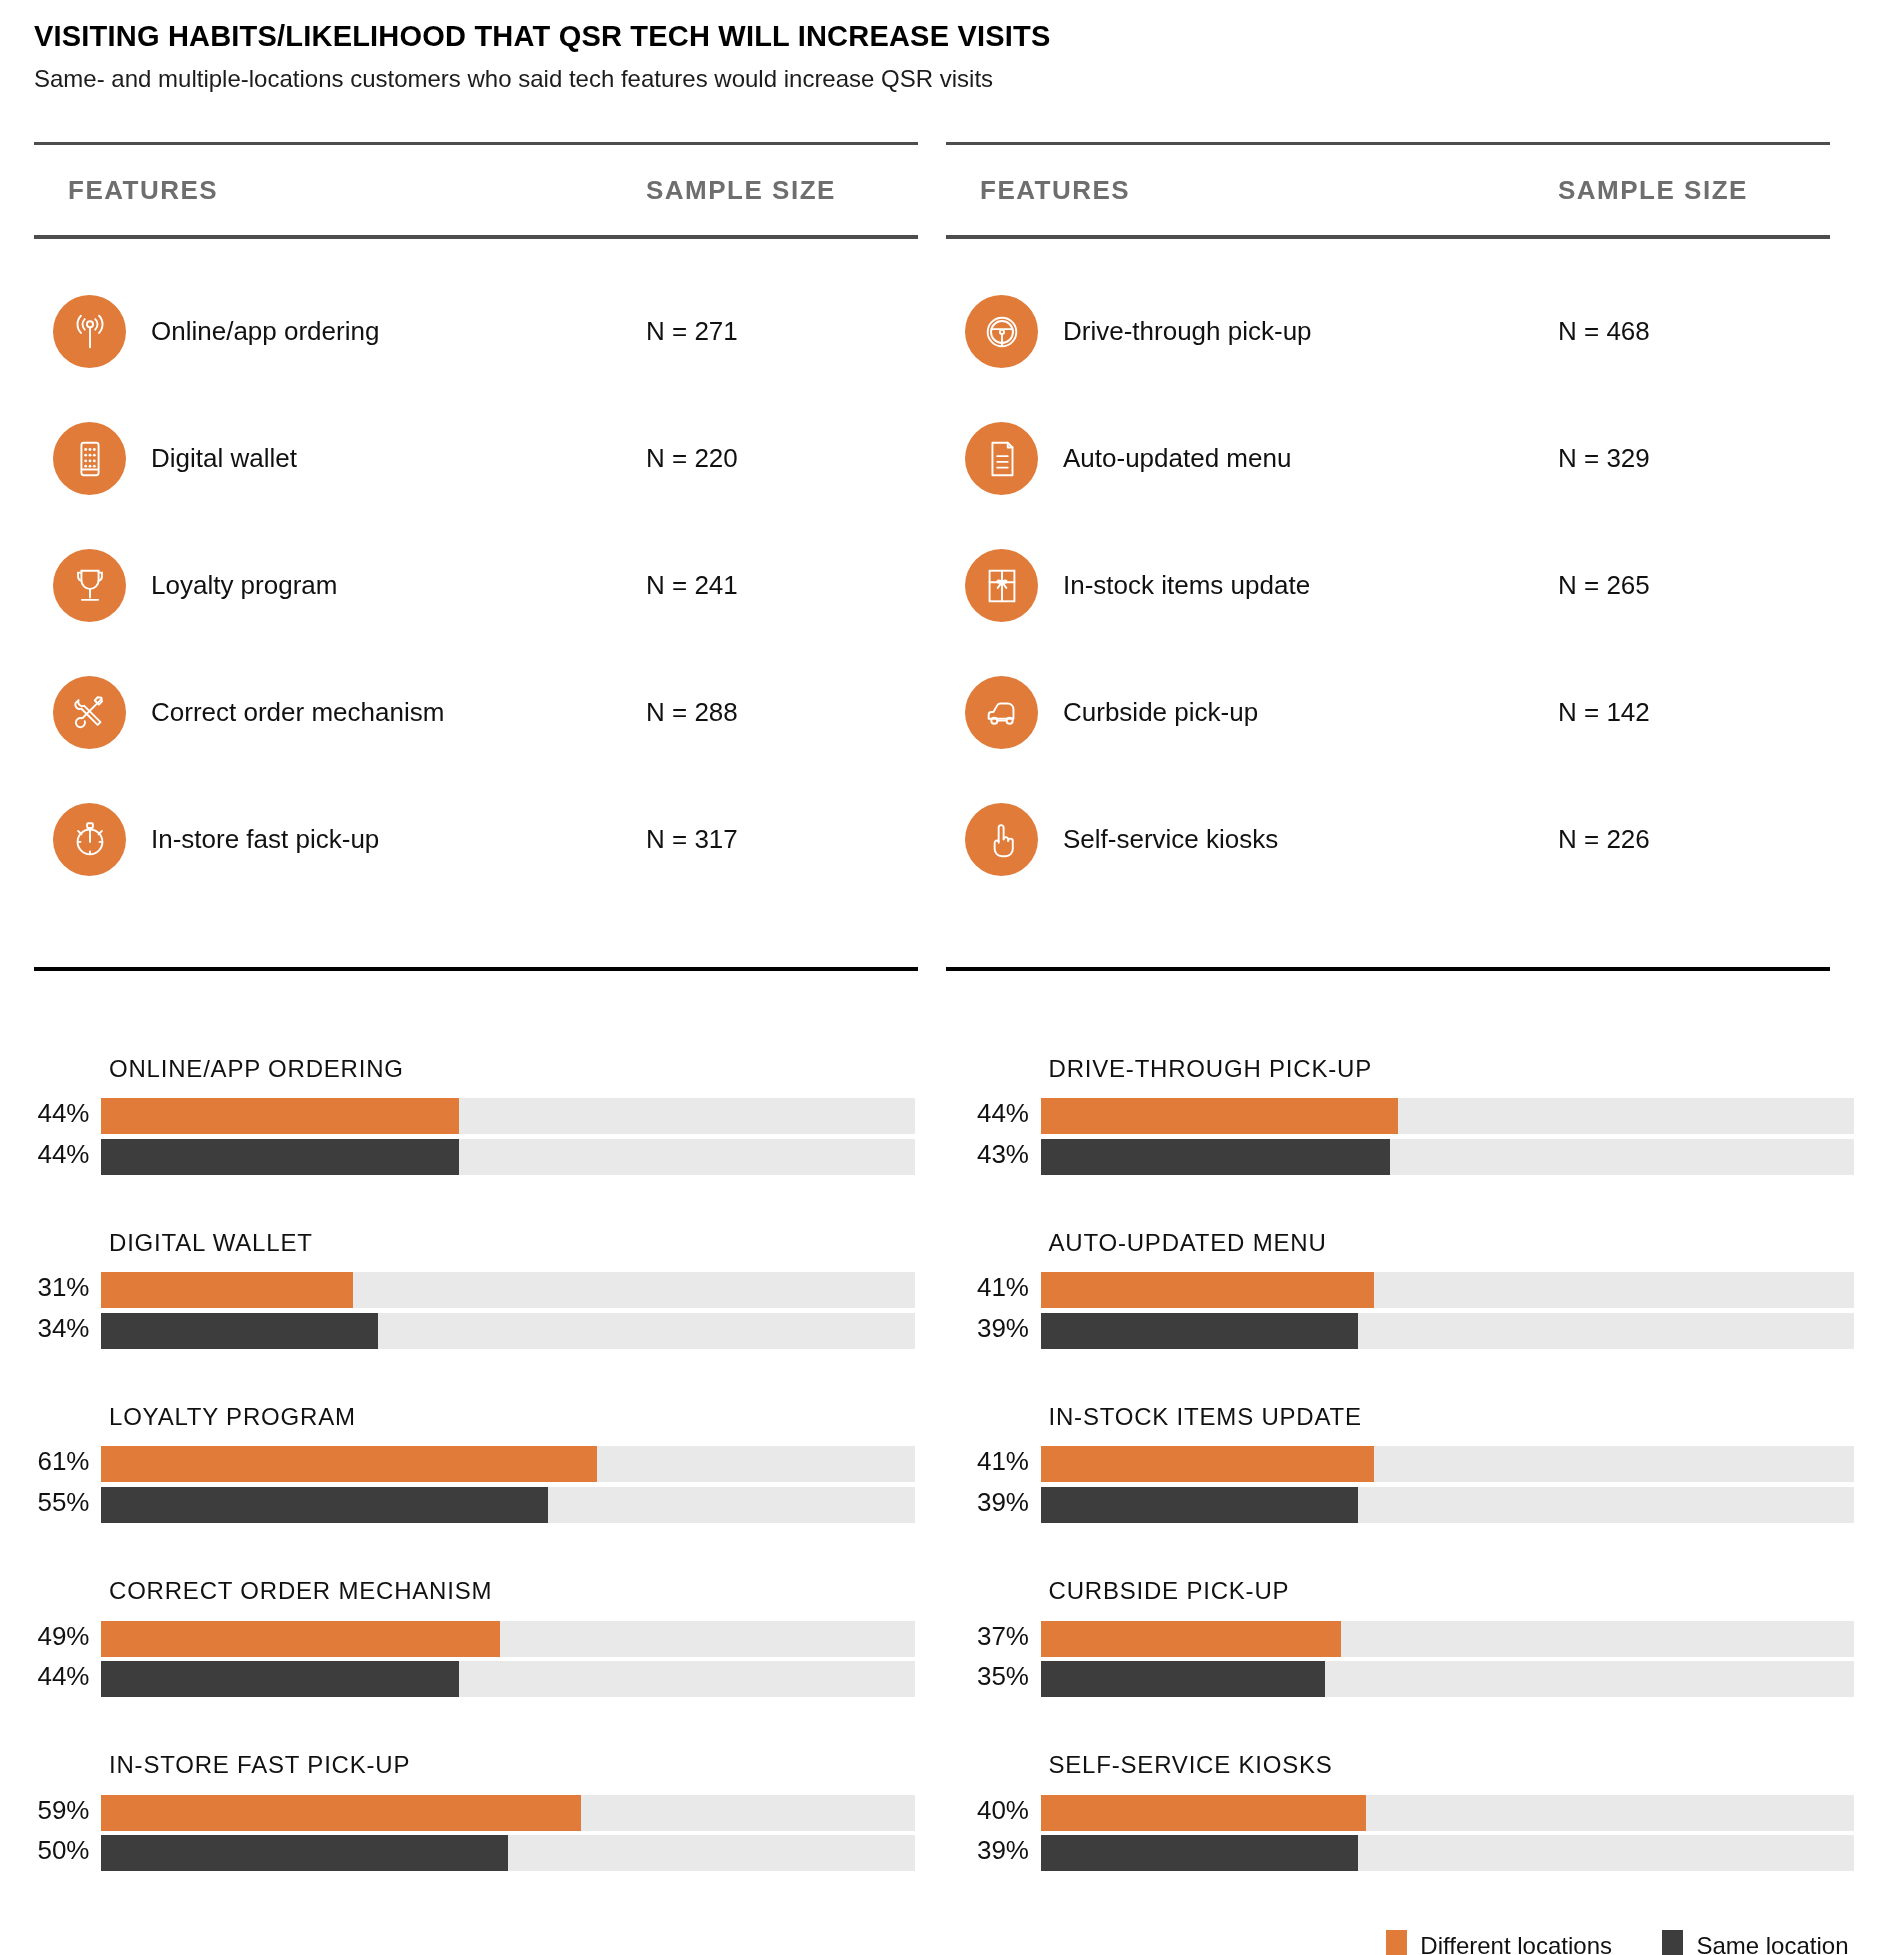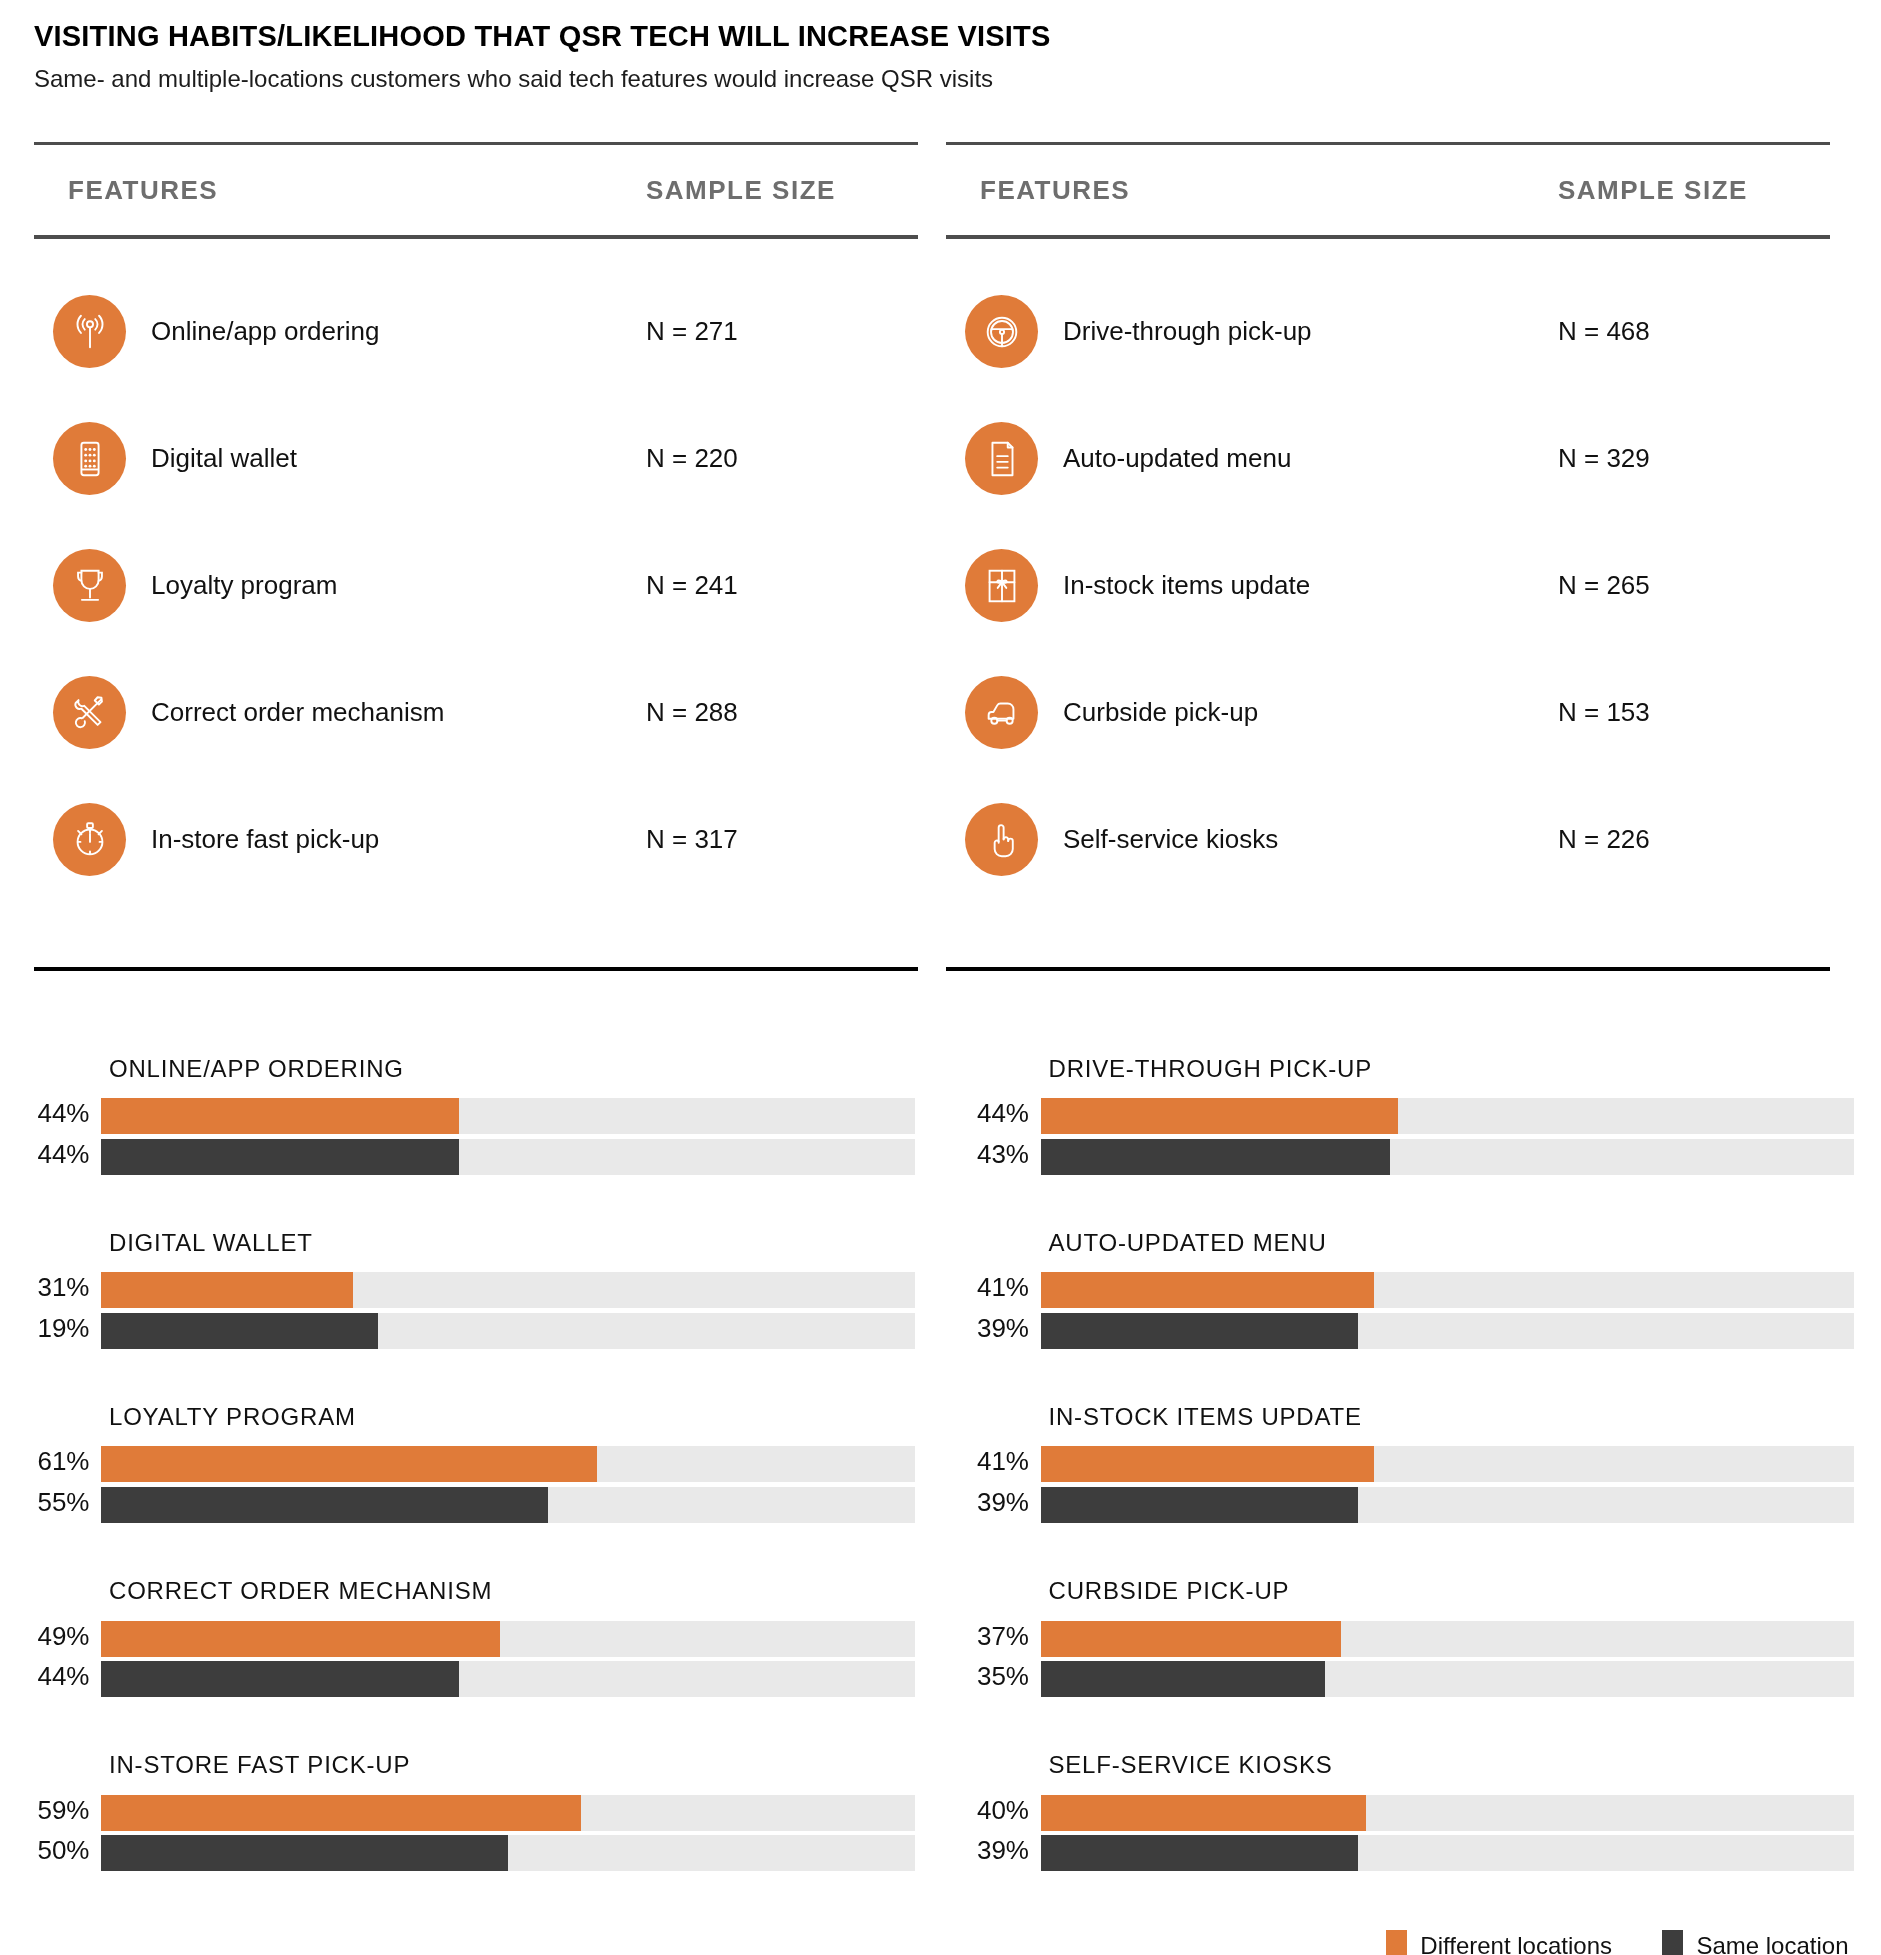--- a/index.html
+++ b/index.html
@@ -324,21 +324,21 @@
               <div class="icon-badge">
                 <svg width="42" height="42" viewBox="0 0 44 44" fill="none" stroke="#fff" stroke-width="2" stroke-linecap="round" stroke-linejoin="round">
                   <path d="M8 28v-4a3 3 0 0 1 3-3h2l4-7a4 4 0 0 1 3.4-2H28a6 6 0 0 1 6 6v10H8z"></path>
                   <circle cx="14" cy="30" r="3.2"></circle>
                   <circle cx="30" cy="30" r="3.2"></circle>
                   <line x1="17.2" y1="30" x2="26.8" y2="30"></line>
                 </svg>
               </div>
               <div class="feat-label">Curbside pick-up</div>
             </div>
-            <div class="cell-sample">N = 153</div>
+            <div class="cell-sample">N = 142</div>
           </div>
           <div class="trow">
             <div class="cell-feature">
               <div class="icon-badge">
                 <svg width="42" height="42" viewBox="0 0 44 44" fill="none" stroke="#fff" stroke-width="2" stroke-linecap="round" stroke-linejoin="round">
                   <path d="M18.5 25V9a2.6 2.6 0 0 1 5.2 0v12"></path>
                   <path d="M23.7 21.5a2.4 2.4 0 0 1 4.8 0V23"></path>
                   <path d="M28.5 23a2.4 2.4 0 0 1 4.8 0v8.5a7.5 7.5 0 0 1-7.5 7.5h-4a7.5 7.5 0 0 1-7.5-7.5V25a2.4 2.4 0 0 1 4.2-1.6"></path>
                 </svg>
               </div>
@@ -371,21 +371,21 @@
         </div>
         <div class="bar-group">
           <div class="bar-title">DIGITAL WALLET</div>
           <div class="bar-row">
             <div class="bar-pct">31%</div>
             <div class="bar-track">
               <div class="bar-fill diff" style="width: 31%;"></div>
             </div>
           </div>
           <div class="bar-row">
-            <div class="bar-pct">19%</div>
+            <div class="bar-pct">34%</div>
             <div class="bar-track">
               <div class="bar-fill same" style="width: 34%;"></div>
             </div>
           </div>
         </div>
         <div class="bar-group">
           <div class="bar-title">LOYALTY PROGRAM</div>
           <div class="bar-row">
             <div class="bar-pct">61%</div>
             <div class="bar-track">

